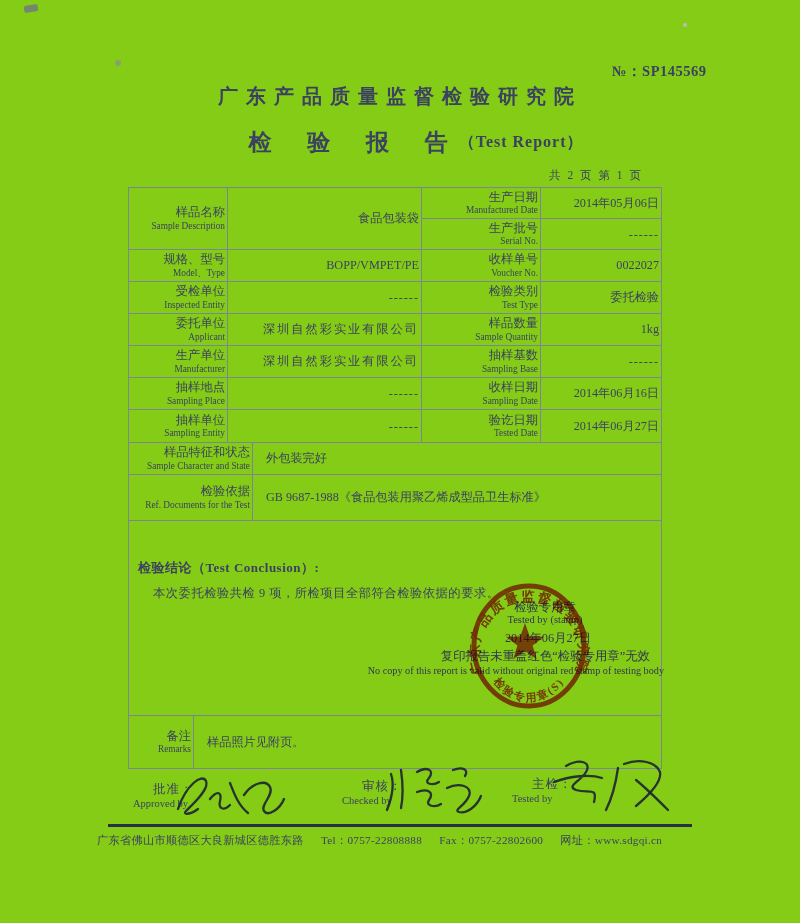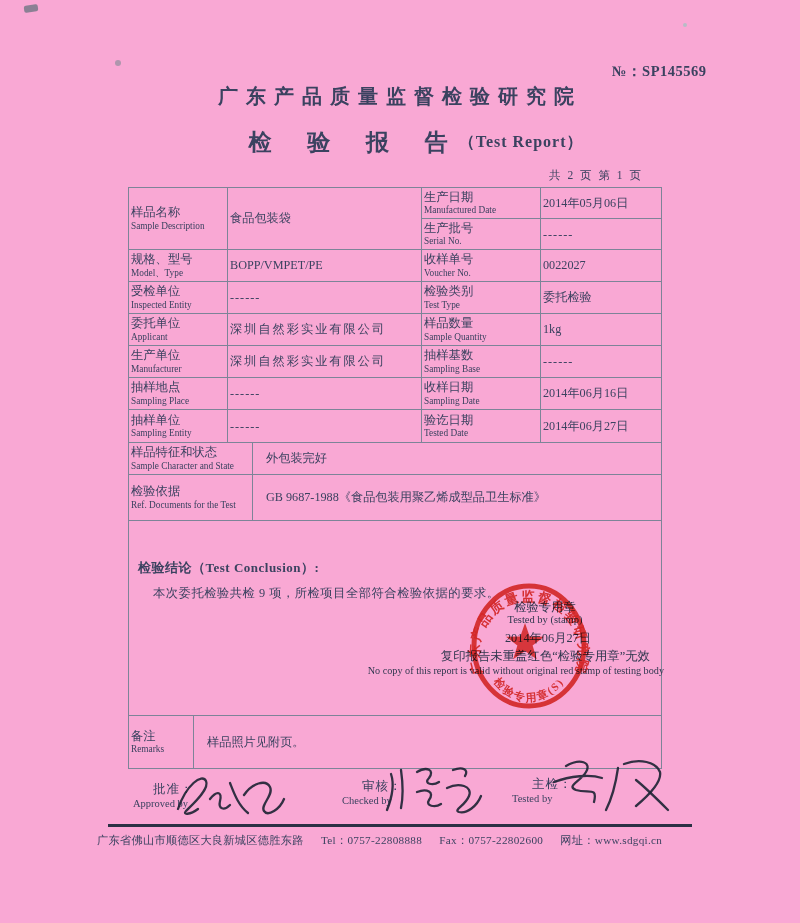--- a/index.html
+++ b/index.html
@@ -1,39 +1,39 @@
 <!DOCTYPE html>
 <html><head>
 <meta charset="utf-8">
 <style>
   html,body{margin:0;padding:0;}
   .page{
     position:relative; width:800px; height:923px;
-    background:#f9a8d4; overflow:hidden;
+    background:#84cc16; overflow:hidden;
     font-family:"Liberation Serif","DejaVu Serif",serif;
     color:#3b4260;
   }
   .abs{position:absolute;}
   
   .report-no{left:612px; top:62px; font-size:14.5px; font-weight:bold; letter-spacing:.5px;}
   .institute-cn{left:0; top:83px; width:800px; text-align:center;
     font-size:20px; font-weight:bold; letter-spacing:8px;}
   .institute-en{left:0; top:109px; width:800px; text-align:center;
     font-size:13.5px; font-weight:bold;}
   .title-row{left:0; top:127px; width:800px; text-align:center; white-space:nowrap;}
   .title-cn{font-size:23px; font-weight:bold; letter-spacing:15px; vertical-align:middle;margin-left:32px;}
   .title-en{font-size:16px; font-weight:bold; letter-spacing:1px; vertical-align:middle; margin-left:-8px;}
   .page-indicator{left:549px; top:168px; font-size:11.5px; letter-spacing:2px;}
   
   table.report{
     position:absolute; left:128px; top:187px; width:533px;
     border-collapse:collapse; table-layout:fixed;
   }
   table.report td{
-    border:1px solid #7d8498; vertical-align:middle; text-align:left;
+    border:1px solid #7d8498; vertical-align:middle; text-align:right;
     padding:1px 2px; overflow:hidden;
   }
   .lc .cn{font-size:12.3px; line-height:1.25; display:block;}
   .lc .en{font-size:9.3px; line-height:1.15; display:block;}
   .vc{font-size:12.2px;}
   .dash{letter-spacing:1px;}
   .left-val{text-align:left !important; padding-left:13px !important;}
   
   .conclusion-heading{left:138px; top:559px; font-size:13px; font-weight:bold; letter-spacing:.5px;}
   .conclusion-text{left:153px; top:585px; font-size:12.3px; letter-spacing:.5px;}

